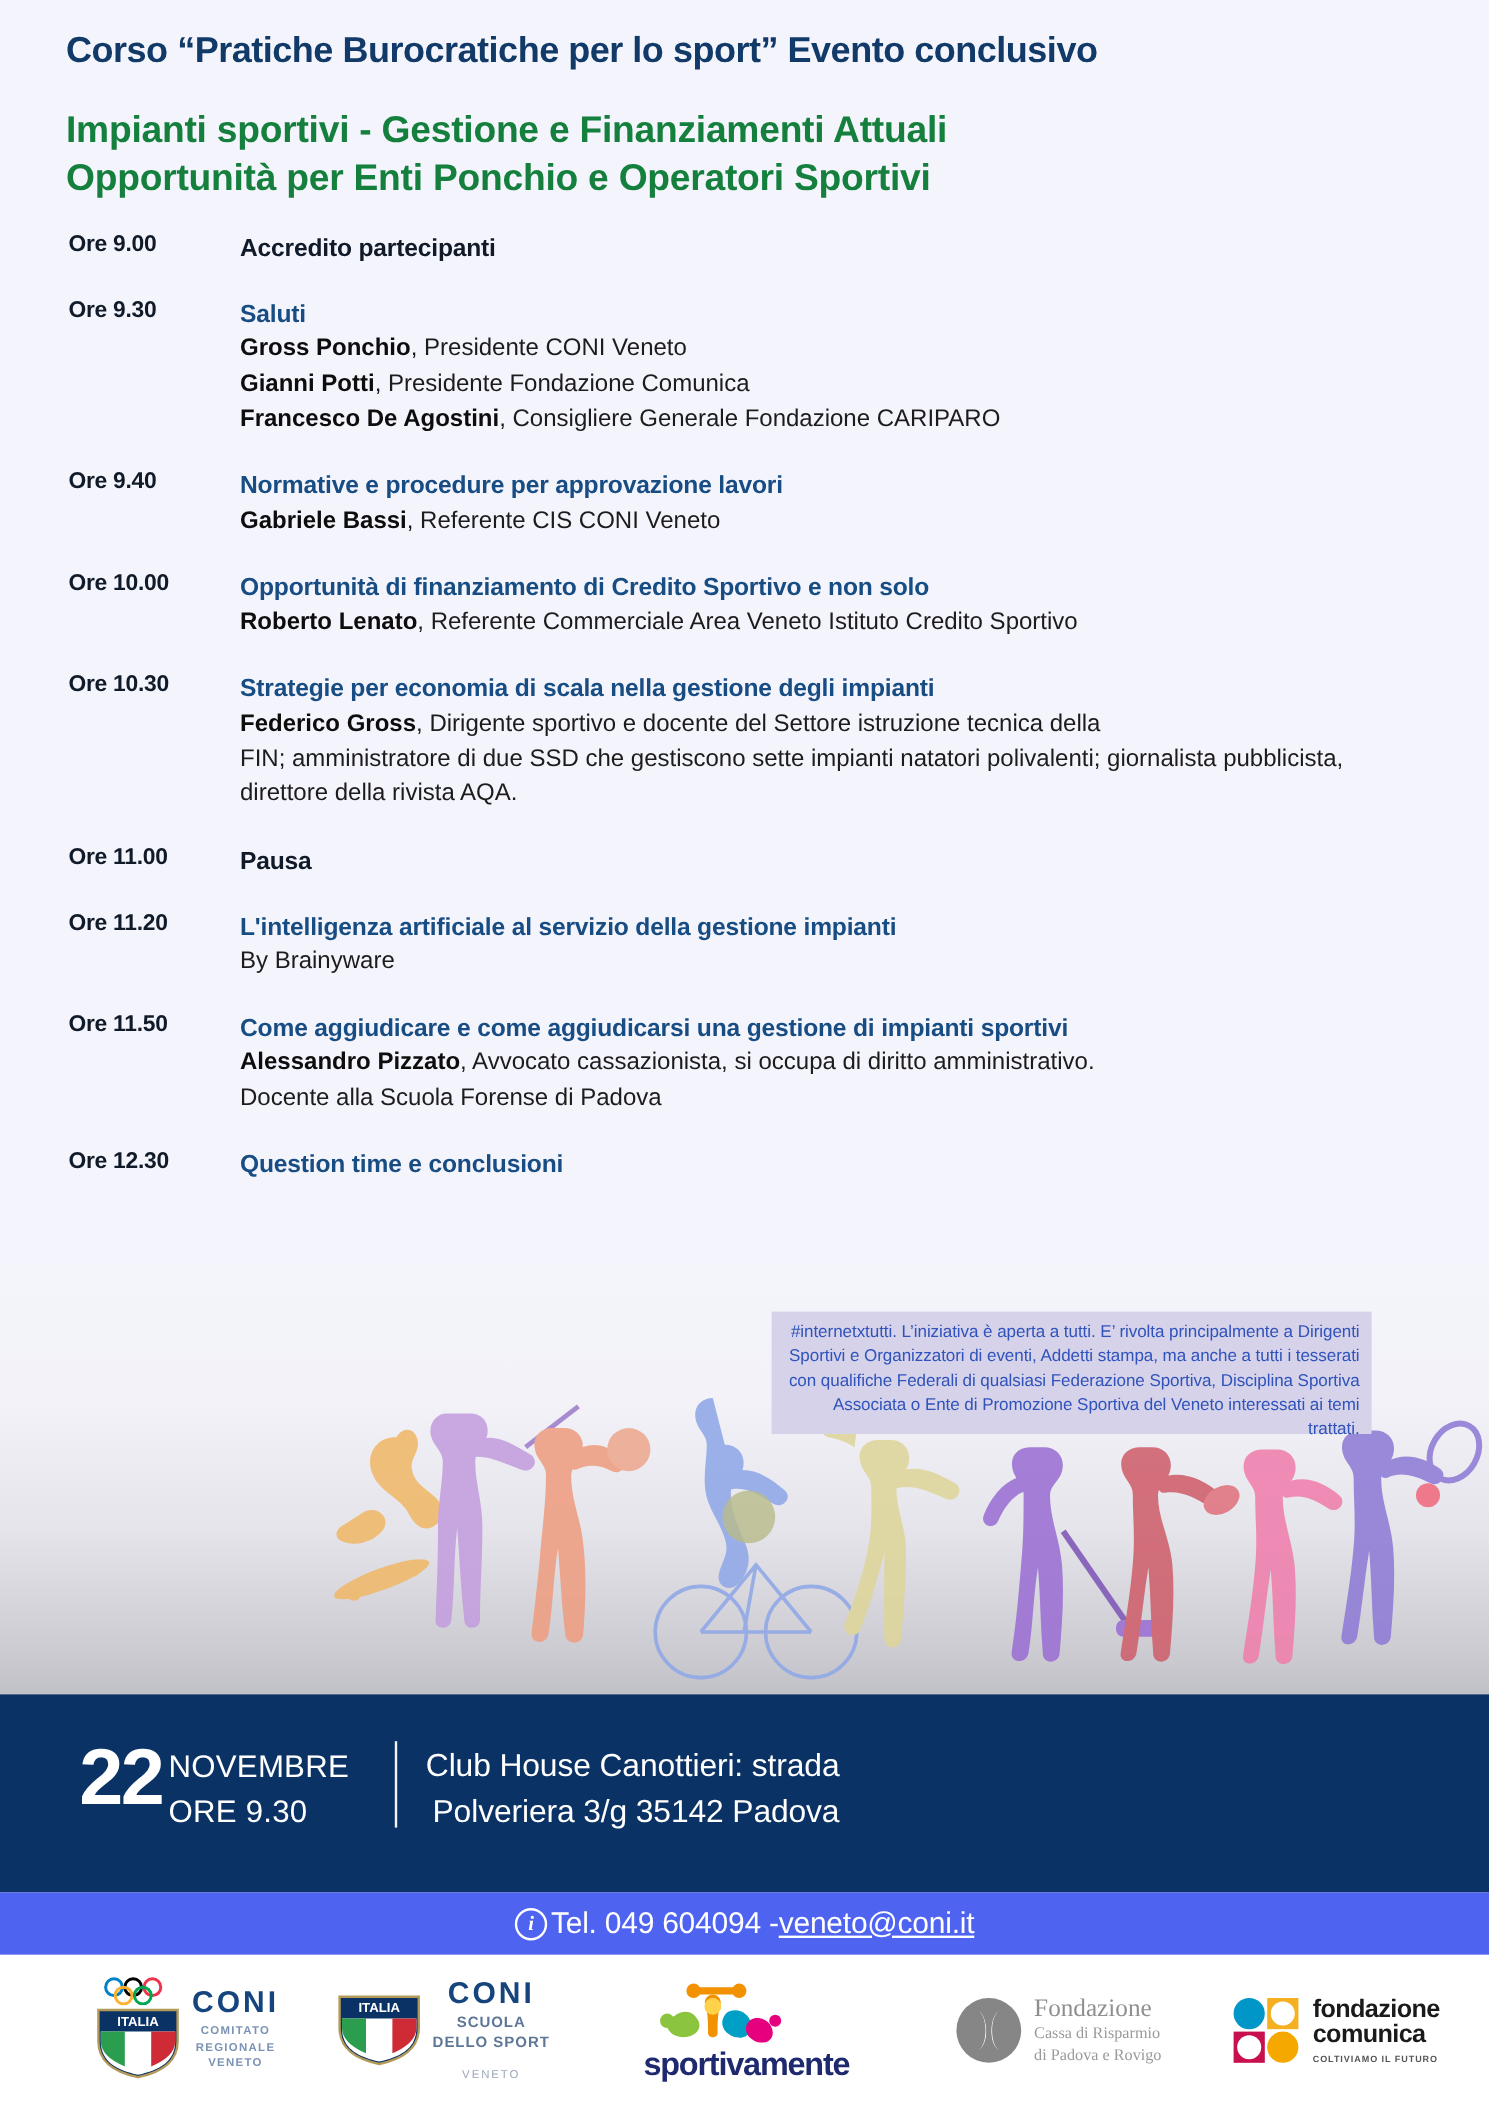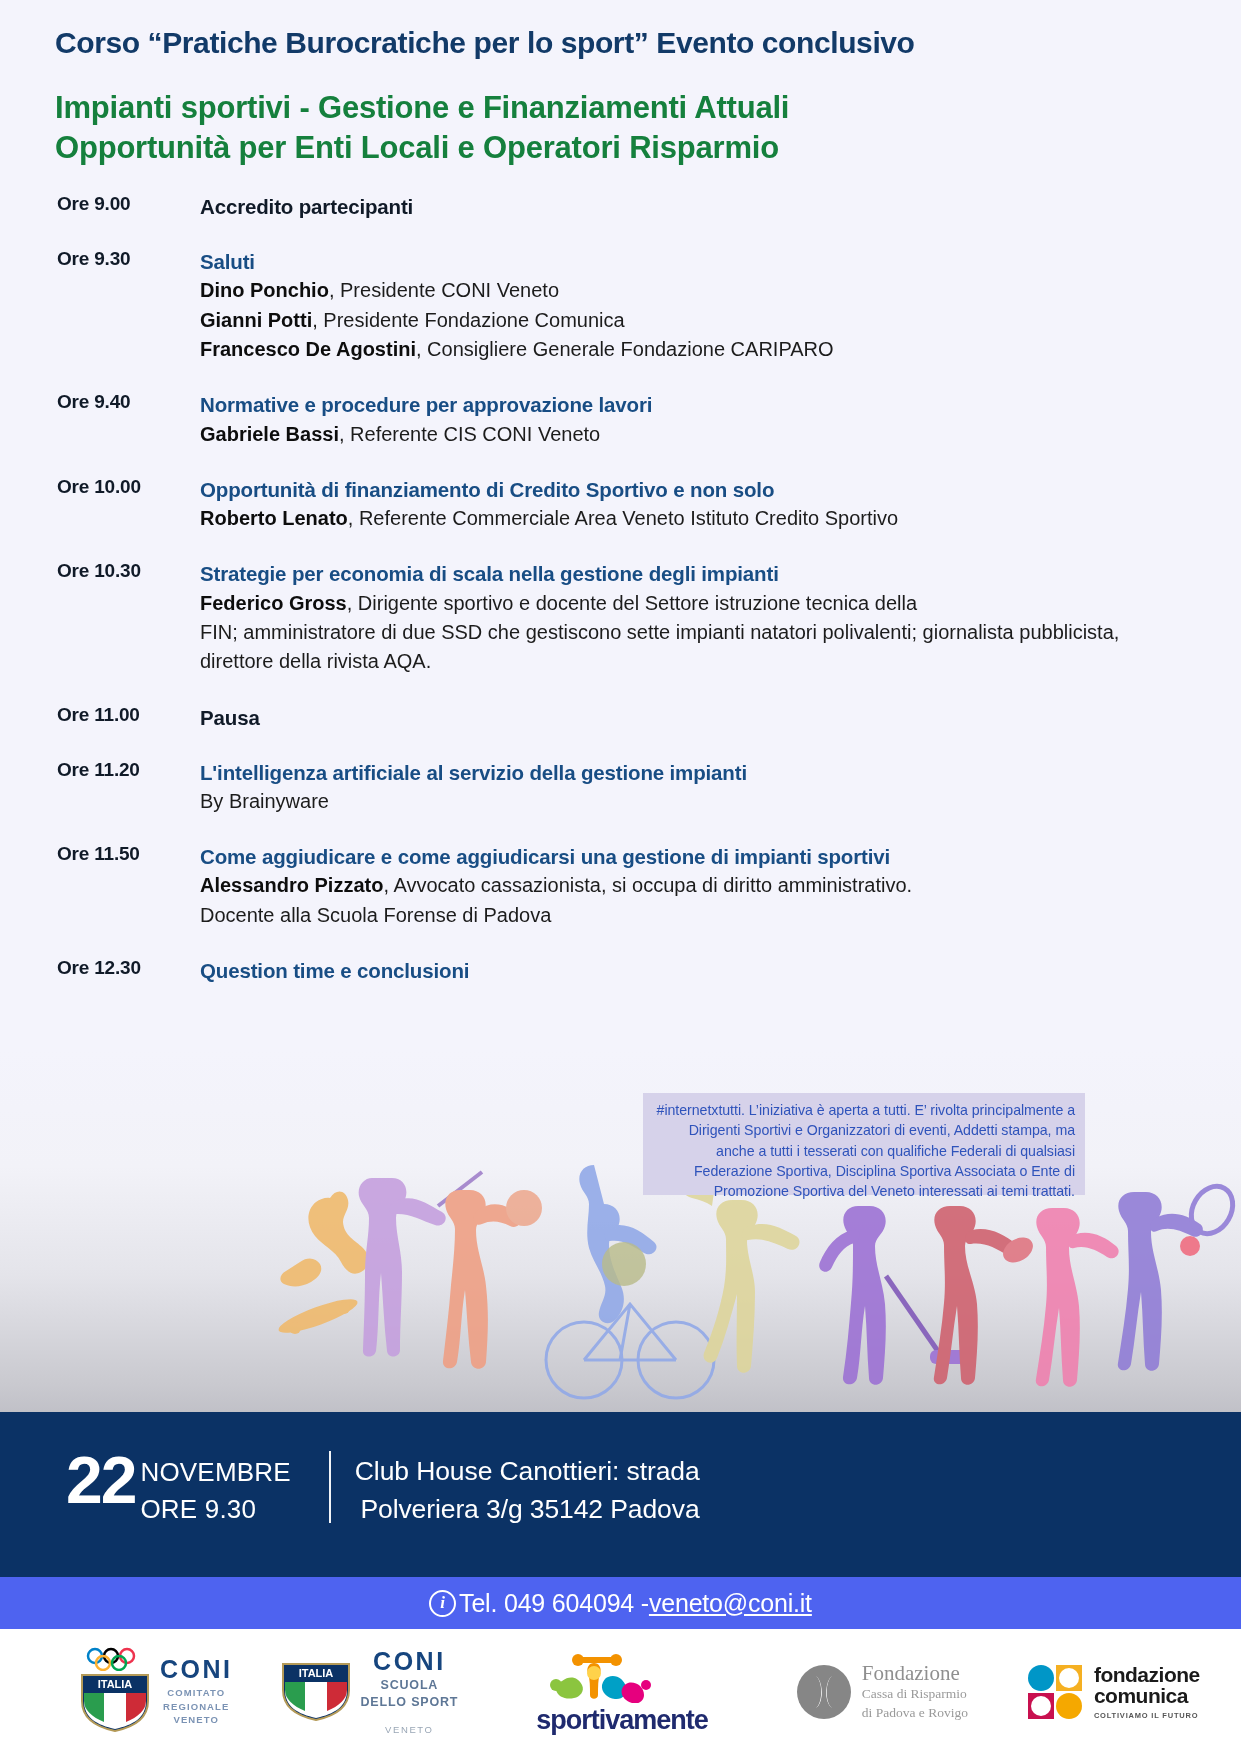--- a/index.html
+++ b/index.html
@@ -64,21 +64,21 @@
     line-height: 1.47;
     font-weight: normal;
   }
   .line b { font-weight: bold; color: #0d0d0d; }
   .desc { font-size: 20px; color: #1c1c1c; line-height: 1.47; }
 
   
   .notebox {
     position: absolute;
     left: 643px; top: 1093px;
-    width: 442px; height: 102px;
+    width: 500px; height: 102px;
     background: #d6d2ea;
     padding: 7px 10px 6px 12px;
     text-align: right;
   }
   .notebox p {
     font-size: 14.2px;
     line-height: 1.43;
     color: #2f53bb;
     letter-spacing: -0.05px;
   }
@@ -182,36 +182,36 @@
 </style>
 </head>
 <body>
 
 <div class="poster">
 
   <div class="titles">
     <div class="kicker">Corso “Pratiche Burocratiche per lo sport” Evento conclusivo</div>
     <div class="maintitle">
       <span class="l1">Impianti sportivi - Gestione e Finanziamenti Attuali</span>
-      <span class="l2">Opportunità per Enti Locali e Operatori Risparmio</span>
+      <span class="l2">Opportunità per Enti Ponchio e Operatori Sportivi</span>
     </div>
   </div>
 
   <div class="agenda" id="agenda">
       <div class="row">
         <div class="time">Ore 9.00</div>
         <div class="body">
           <div class="sess-title plain">Accredito partecipanti</div>
         </div>
       </div>
       <div class="row">
         <div class="time">Ore 9.30</div>
         <div class="body">
           <div class="sess-title">Saluti</div>
-          <div class="line"><b>Dino Ponchio</b><span>, Presidente CONI Veneto</span></div>
+          <div class="line"><b>Gross Ponchio</b><span>, Presidente CONI Veneto</span></div>
           <div class="line"><b>Gianni Potti</b><span>, Presidente Fondazione Comunica</span></div>
           <div class="line"><b>Francesco De Agostini</b><span>, Consigliere Generale Fondazione CARIPARO</span></div>
         </div>
       </div>
       <div class="row">
         <div class="time">Ore 9.40</div>
         <div class="body">
           <div class="sess-title">Normative e procedure per approvazione lavori</div>
           <div class="line"><b>Gabriele Bassi</b><span>, Referente CIS CONI Veneto</span></div>
         </div>

